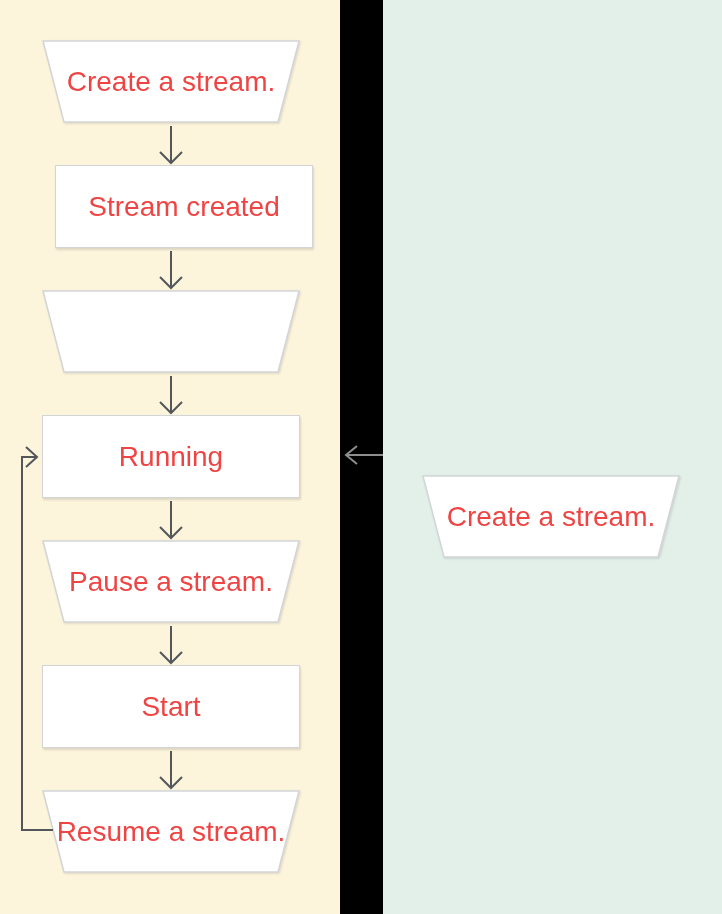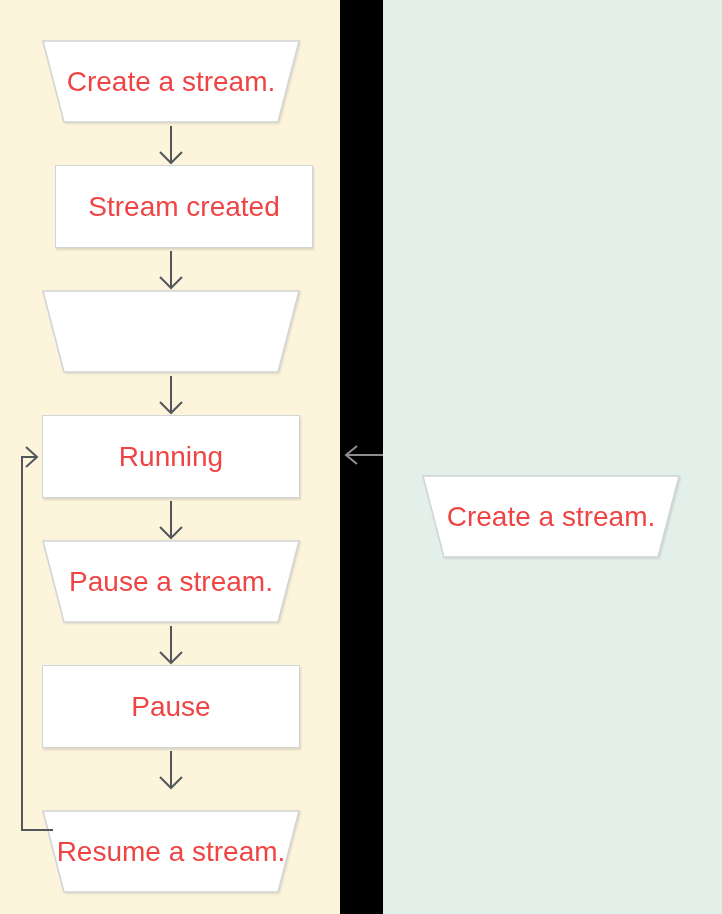--- a/index.html
+++ b/index.html
@@ -101,24 +101,24 @@
   </div>
 
   <div class="node trap" style="left:42px; top:540px">
     <svg class="shape" viewBox="0 0 258 83">
         <polygon points="1,1 257,1 236,82 22,82"></polygon>
       </svg>
     <span class="label">Pause a stream.</span>
   </div>
 
   <div class="node rect" style="left:42px; top:665px">
-    <span class="label">Pause</span>
+    <span class="label">Start</span>
   </div>
 
-  <div class="node trap" style="left:42px; top:810px">
+  <div class="node trap" style="left:42px; top:790px">
     <svg class="shape" viewBox="0 0 258 83">
         <polygon points="1,1 257,1 236,82 22,82"></polygon>
       </svg>
     <span class="label">Resume a stream.</span>
   </div>
 
 
   <div class="node trap" style="left:422px; top:475px">
     <svg class="shape" viewBox="0 0 258 83">
         <polygon points="1,1 257,1 236,82 22,82"></polygon>

